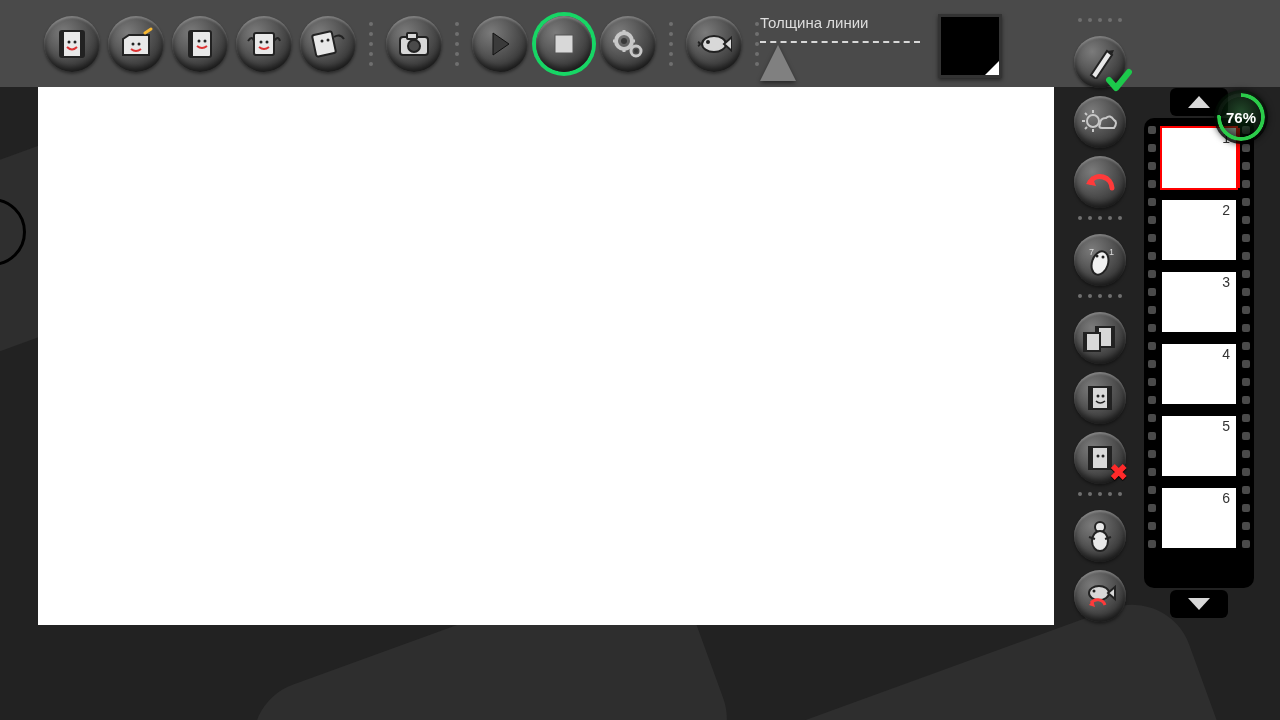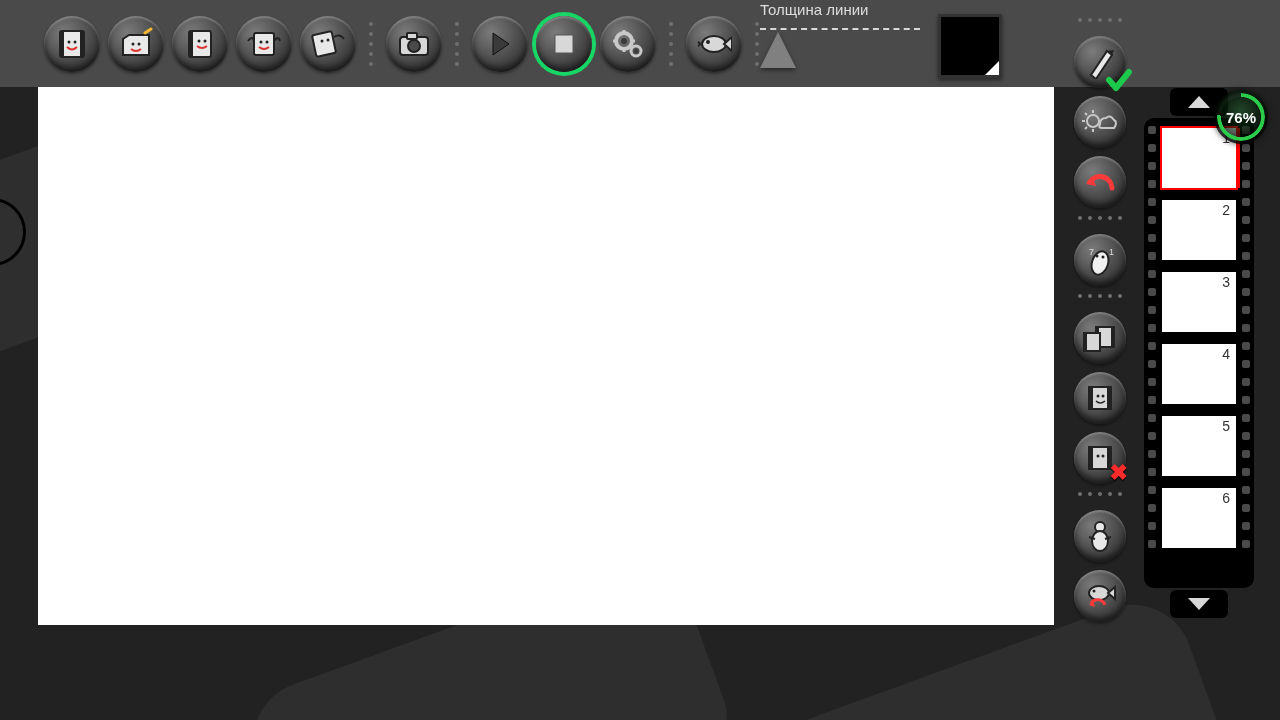--- a/index.html
+++ b/index.html
@@ -12,21 +12,21 @@
   .side-arc{position:absolute;left:-42px;top:198px;width:62px;height:62px;border:3px solid #000;border-radius:50%;background:#2f2f2f;z-index:5;}
   
   .topbar{position:absolute;left:0;top:0;right:0;height:87px;background:#4a4a4a;z-index:10;display:flex;align-items:center;}
   .tb-group{display:flex;align-items:center;height:87px;}
   .dots-v{width:10px;height:60px;display:flex;flex-direction:column;justify-content:center;gap:6px;margin:0 6px;}
   .dots-v span{display:block;width:4px;height:4px;border-radius:50%;background:#6f6f6f;margin:0 auto;}
   .tbtn{width:56px;height:56px;border-radius:50%;background:radial-gradient(circle at 35% 30%,#7b7b7b,#3a3a3a 70%,#222 100%);margin:0 4px;display:flex;align-items:center;justify-content:center;box-shadow:inset 0 2px 2px rgba(255,255,255,.25),inset 0 -4px 6px rgba(0,0,0,.55),0 2px 3px rgba(0,0,0,.4);cursor:pointer;position:relative;}
   .tbtn.hl{box-shadow:0 0 0 4px #17d665,inset 0 2px 2px rgba(255,255,255,.25),inset 0 -4px 6px rgba(0,0,0,.55);}
   .ico{display:block;}
   
-  .linewidth{position:absolute;left:760px;top:1px;width:160px;color:#ddd;font-size:15px;}
+  .linewidth{position:absolute;left:760px;top:14px;width:160px;color:#ddd;font-size:15px;}
   .linewidth .track{position:relative;margin-top:4px;height:40px;}
   .linewidth .line{position:absolute;left:0;right:0;top:6px;height:0;border-top:2px dashed #d8d8d8;}
   .linewidth .tri{position:absolute;left:0;top:10px;width:0;height:0;border-left:18px solid transparent;border-right:18px solid transparent;border-bottom:36px solid #808080;filter:drop-shadow(0 2px 2px rgba(0,0,0,.5));}
   
   .swatch{position:absolute;left:938px;top:14px;width:58px;height:58px;background:#000;border:3px solid #333;box-shadow:0 2px 4px rgba(0,0,0,.5);cursor:pointer;}
   .swatch:after{content:"";position:absolute;right:0;bottom:0;width:0;height:0;border-left:14px solid transparent;border-bottom:14px solid #fff;}
   
   .canvas{position:absolute;left:38px;top:87px;width:1016px;height:538px;background:#fff;z-index:5;}
   
   .rcol{position:absolute;left:1070px;top:14px;width:60px;display:flex;flex-direction:column;align-items:center;z-index:12;}

